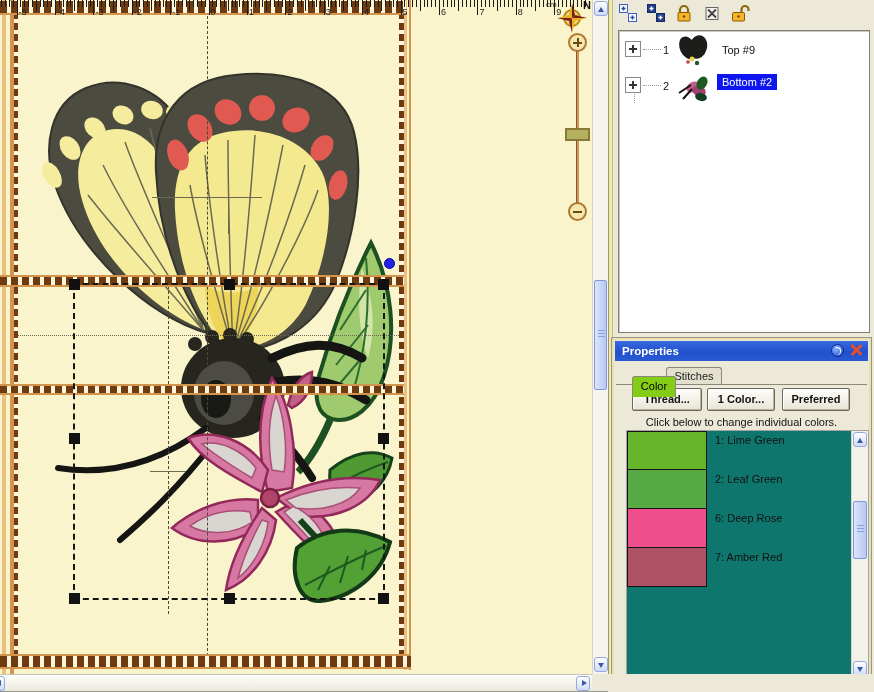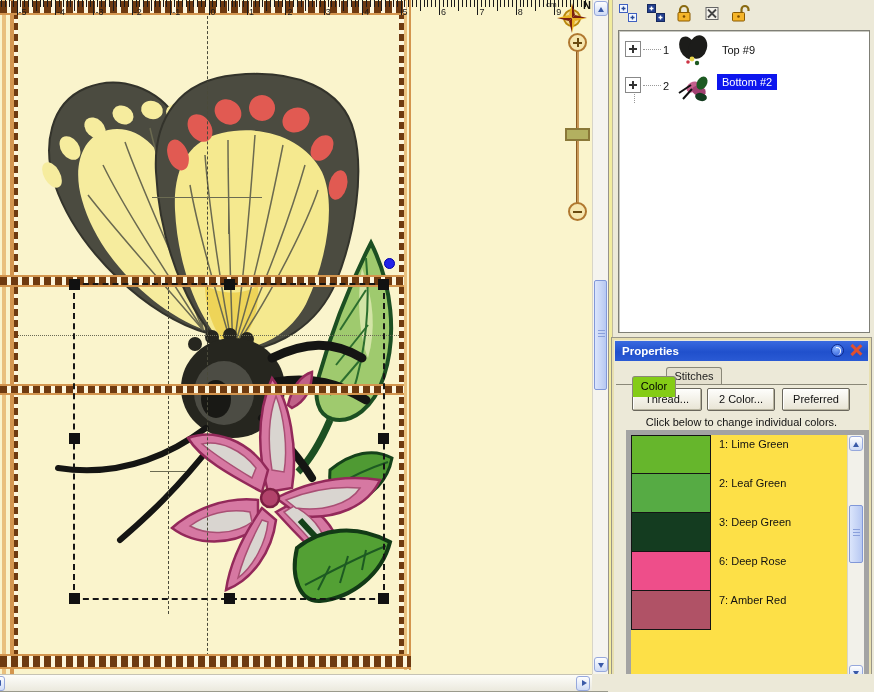--- a/index.html
+++ b/index.html
@@ -98,24 +98,24 @@
   .pclose { position:absolute; right:5px; top:2px; width:14px; height:14px; }
   .pclose i { position:absolute; left:6px; top:0; width:2.5px; height:14px; background:#e05030; }
   .pclose .x1 { transform:rotate(45deg); } .pclose .x2 { transform:rotate(-45deg); }
   .tab { position:absolute; font-size:11px; text-align:center; border:1px solid #8a8878; border-bottom:none;
          border-radius:3px 3px 0 0; }
   .tab.active { left:20px; top:26px; width:44px; height:21px; background:#84cc16; padding-top:3px; z-index:2;margin-top:12px; }
   .tab.idle { left:54px; top:29px; width:56px; height:18px; background:#e4e0ce; padding-top:2px; color:#222; }
   .tabsline { position:absolute; left:4px; top:46px; right:4px; height:0; border-top:1px solid #8a8878; }
   .xpbtn { position:absolute; top:50px; height:23px; font-size:11px; text-align:center; line-height:21px; color:#111;
            background:linear-gradient(180deg,#fefefc,#e8e4d4); border:1px solid #6a675c; border-radius:2px;
-           box-shadow:inset -1px -1px 0 #b8b4a0, inset 1px 1px 0 #ffffff; }
+           box-shadow:inset -1px -1px 0 #b8b4a0, inset 1px 1px 0 #ffffff;font-weight:bold; }
   .pcaption { position:absolute; left:0; top:78px; width:100%; text-align:center; font-size:11px; color:#111; }
-  .clist { position:absolute; left:14px; top:92px; width:243px; height:249px; background:#fde047;
-           border:5px solid #a3a3a3; overflow:hidden; }
+  .clist { position:absolute; left:14px; top:92px; width:243px; height:249px; background:#0f766e;
+           border:1px solid #a3a3a3; overflow:hidden; }
   .crow { position:relative; width:100%; height:39px; }
   .sw { position:absolute; left:0; top:0; width:80px; height:39px; border:1px solid #141414; border-top:none; }
   .crow:first-child .sw { border-top:1px solid #141414; }
   .clabel { position:absolute; left:88px; top:3px; font-size:11px; color:#111; }
   .lscroll { position:absolute; right:0; top:0; width:17px; height:247px; background:#f2f1ea; border-left:1px solid #d8d5c8; }
   .lscroll .sbtn { left:1px; }
   .lthumb2 { position:absolute; left:1px; top:70px; width:14px; height:58px; border:1px solid #8198d8; border-radius:2px;
              background:linear-gradient(90deg,#dbe5fb,#b7c8f2); }
 </style>
 </head>
@@ -584,36 +584,32 @@
           </span>
         <span class="pclose">
             <i class="x1"></i>
             <i class="x2"></i>
           </span>
       </div>
       <div class="tab active">Color</div>
       <div class="tab idle">Stitches</div>
       <div class="tabsline"></div>
       <div class="xpbtn" style="left:20px;width:70px;">Thread...</div>
-      <div class="xpbtn" style="left:95px;width:68px;">2 Color...</div>
+      <div class="xpbtn" style="left:95px;width:68px;">1 Color...</div>
       <div class="xpbtn" style="left:170px;width:68px;">Preferred</div>
       <div class="pcaption">Click below to change individual colors.</div>
 
       <div class="clist">
         <div class="crow">
           <div class="sw" style="background: rgb(102, 182, 44);"></div>
           <span class="clabel">1: Lime Green</span>
         </div>
         <div class="crow">
           <div class="sw" style="background: rgb(86, 171, 68);"></div>
           <span class="clabel">2: Leaf Green</span>
-        </div>
-        <div class="crow">
-          <div class="sw" style="background: rgb(20, 60, 32);"></div>
-          <span class="clabel">3: Deep Green</span>
         </div>
         <div class="crow">
           <div class="sw" style="background: rgb(238, 78, 138);"></div>
           <span class="clabel">6: Deep Rose</span>
         </div>
         <div class="crow">
           <div class="sw" style="background: rgb(176, 82, 102);"></div>
           <span class="clabel">7: Amber Red</span>
         </div>
         <div class="lscroll">

